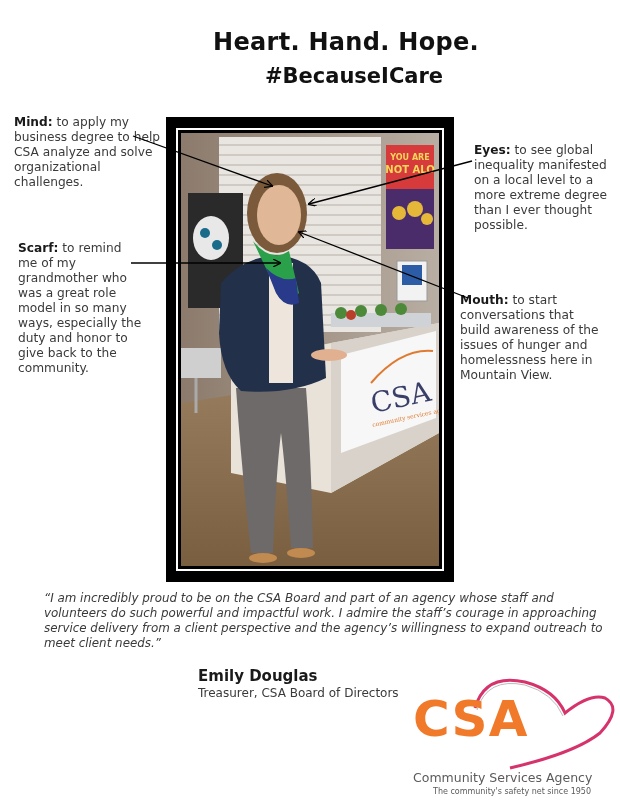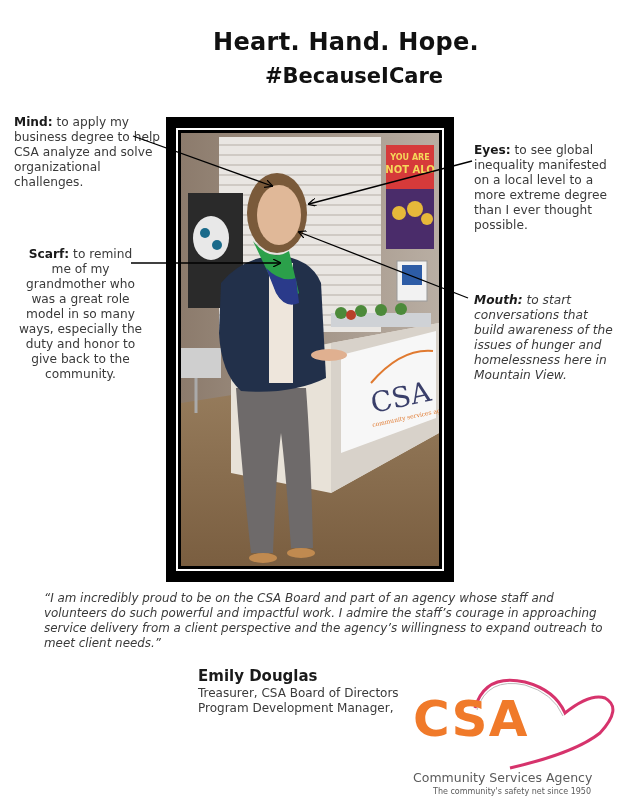--- a/index.html
+++ b/index.html
@@ -13,23 +13,23 @@
   }
   .title.main { top: 28px; font-size: 24px; letter-spacing: 0.3px; }
   .title.sub { top: 64px; font-size: 21px; left: 8px; }
 
   .callout {
     position: absolute; font-family: "DejaVu Sans", sans-serif;
     font-size: 12.2px; line-height: 15px; color: #3a3a3a;
   }
   .callout b { color: #1a1a1a; font-weight: bold; }
   #mind { left: 14px; top: 115px; width: 150px; }
-  #scarf { left: 18px; top: 247px; width: 125px; text-align: center; }
+  #scarf { left: 18px; top: 241px; width: 125px; }
   #eyes { left: 474px; top: 143px; width: 142px; }
-  #mouth { left: 474px; top: 293px; width: 145px; font-style: italic; }
+  #mouth { left: 460px; top: 293px; width: 145px; }
 
   .frame {
     position: absolute; left: 166px; top: 117px; width: 288px; height: 465px;
     background: #000;
   }
   .frame-white {
     position: absolute; left: 10px; top: 11px; right: 10px; bottom: 11px;
     border: 2px solid #fff; background: #000;
   }
   .photo {
@@ -190,21 +190,20 @@
   <line x1="131" y1="263" x2="280" y2="263" stroke="#000" stroke-width="1.3" marker-end="url(#arr)"></line>
   <line x1="472" y1="161" x2="309" y2="204" stroke="#000" stroke-width="1.3" marker-end="url(#arr)"></line>
   <line x1="468" y1="298" x2="299" y2="232" stroke="#000" stroke-width="1.3" marker-end="url(#arr)"></line>
 </svg>
 
 <div class="quote">“I am incredibly proud to be on the CSA Board and part of an agency whose staff and volunteers do such powerful and impactful work. I admire the staff’s courage in approaching service delivery from a client perspective and the agency’s willingness to expand outreach to meet client needs.”</div>
 
 <div class="person-name">Emily Douglas</div>
 <div class="person-title">
   <div>Treasurer, CSA Board of Directors</div>
-  <div>Program Development Manager,</div>
 </div>
 
 <div class="logo">
   <svg width="215" height="134" viewBox="0 0 215 134" style="position:absolute;left:0;top:0">
     <path d="M70 40 Q80 5 120 14 Q150 22 160 45 Q185 25 200 30 Q218 40 195 65 Q170 85 105 100" stroke="#d6336c" stroke-width="3" fill="none"></path>
     <path d="M72 42 Q82 9 120 17 Q148 25 158 48" stroke="#bbb" stroke-width="1" fill="none"></path>
   </svg>
   <div class="logo-csa">CSA</div>
   <div class="logo-name">Community Services Agency</div>
   <div class="logo-tag">The community's safety net since 1950</div>

